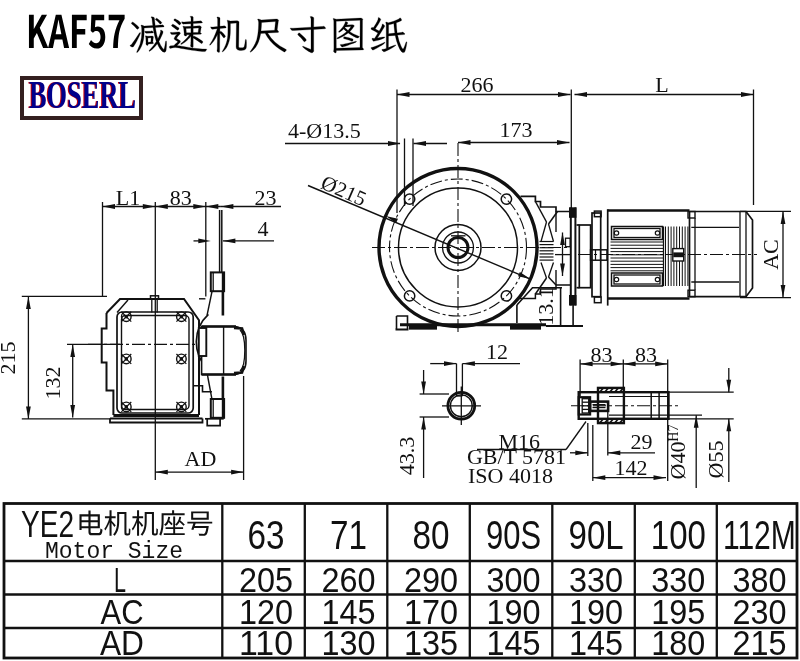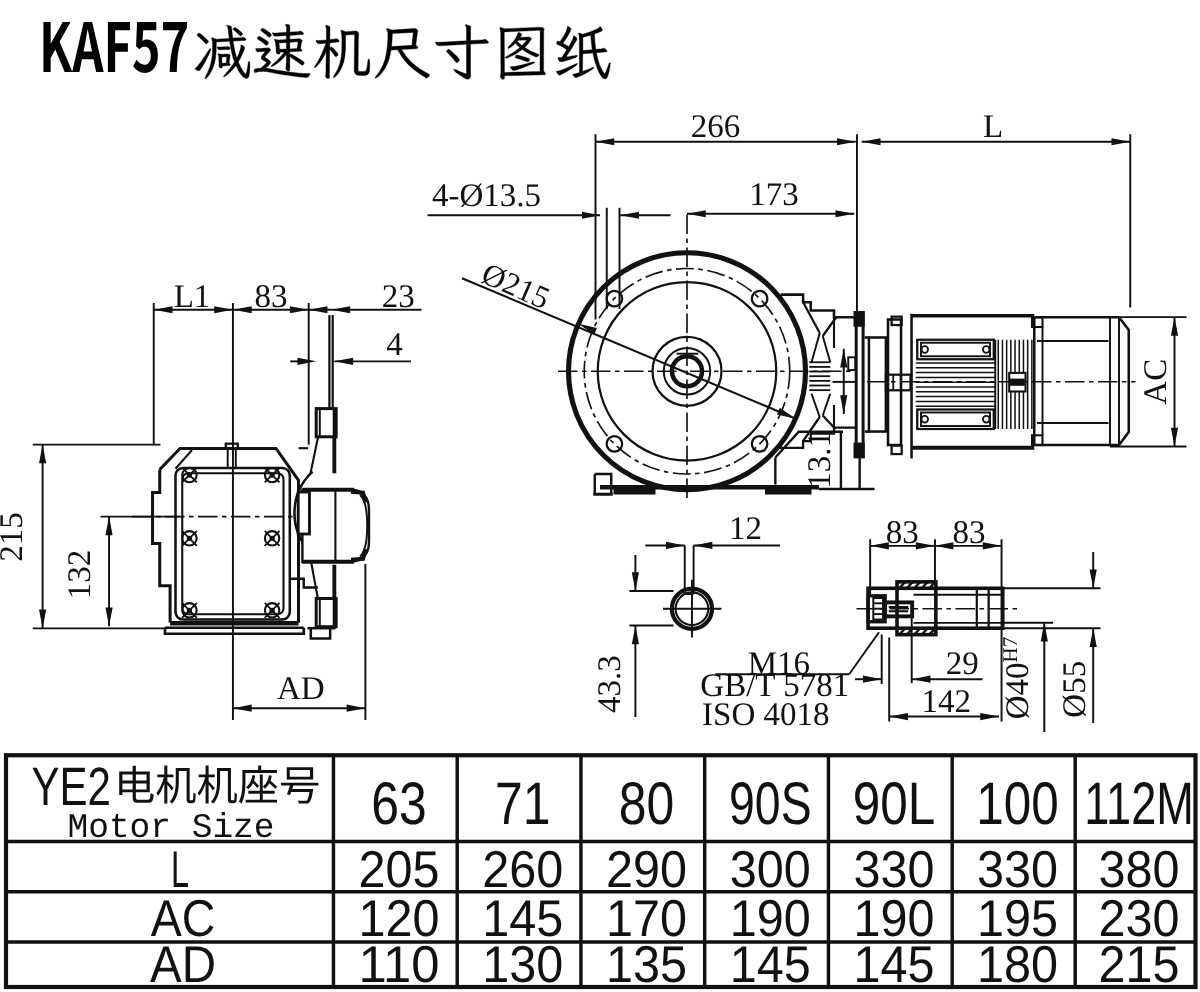--- a/index.html
+++ b/index.html
@@ -377,12 +377,15 @@
 <text x="732.4" y="654.5" font-family="Liberation Sans" font-size="34.5" fill="#111" textLength="54" lengthAdjust="spacingAndGlyphs">215</text>
 <text x="114.0" y="591.5" font-family="Liberation Sans" font-size="34.5" fill="#111" textLength="12" lengthAdjust="spacingAndGlyphs">L</text>
 <text x="100.5" y="624" font-family="Liberation Sans" font-size="34.5" fill="#111" textLength="43" lengthAdjust="spacingAndGlyphs">AC</text>
 <text x="100.0" y="654.5" font-family="Liberation Sans" font-size="34.5" fill="#111" textLength="44" lengthAdjust="spacingAndGlyphs">AD</text>
 <text x="21" y="536.5" font-family="Liberation Sans" font-size="36" fill="#111" textLength="53" lengthAdjust="spacingAndGlyphs">YE2</text>
 <g transform="translate(76,533.5) scale(1.019)">
         <path d="M12.2 -11.0V-7.1H5.5V-11.0ZM14.3 -11.0H21.3V-7.1H14.3ZM12.2 -12.9H5.5V-16.8H12.2ZM14.3 -12.9V-16.8H21.3V-12.9ZM3.4 -18.8V-3.5H5.5V-5.2H12.2V-2.3C12.2 0.9 13.1 1.7 16.1 1.7C16.8 1.7 21.4 1.7 22.1 1.7C25.0 1.7 25.6 0.3 26.0 -3.8C25.4 -4.0 24.5 -4.4 23.9 -4.8C23.8 -1.2 23.5 -0.4 22.0 -0.4C21.0 -0.4 17.1 -0.4 16.3 -0.4C14.6 -0.4 14.3 -0.7 14.3 -2.2V-5.2H23.4V-18.8H14.3V-22.6H12.2V-18.8Z M40.4 -21.1V-12.5C40.4 -8.3 40.1 -2.9 36.4 0.9C36.9 1.1 37.7 1.8 38.0 2.2C41.9 -1.8 42.4 -8.0 42.4 -12.5V-19.2H47.5V-1.8C47.5 0.5 47.7 1.0 48.1 1.4C48.5 1.7 49.1 1.9 49.7 1.9C50.0 1.9 50.6 1.9 51.0 1.9C51.6 1.9 52.1 1.8 52.5 1.5C52.9 1.2 53.1 0.8 53.2 0.0C53.3 -0.7 53.4 -2.7 53.4 -4.2C52.9 -4.4 52.3 -4.7 51.9 -5.1C51.9 -3.3 51.8 -1.8 51.8 -1.2C51.7 -0.6 51.7 -0.4 51.5 -0.2C51.4 -0.1 51.2 0.0 50.9 0.0C50.7 0.0 50.4 0.0 50.2 0.0C50.0 0.0 49.8 -0.1 49.7 -0.2C49.5 -0.3 49.5 -0.8 49.5 -1.7V-21.1ZM32.9 -22.7V-16.9H28.4V-15.0H32.6C31.6 -11.2 29.7 -7.0 27.8 -4.7C28.1 -4.2 28.6 -3.4 28.8 -2.9C30.3 -4.8 31.8 -7.8 32.9 -11.0V2.1H34.9V-10.3C35.9 -8.9 37.2 -7.2 37.7 -6.3L39.0 -8.0C38.4 -8.7 35.8 -11.6 34.9 -12.5V-15.0H38.9V-16.9H34.9V-22.7Z M67.4 -21.1V-12.5C67.4 -8.3 67.1 -2.9 63.4 0.9C63.9 1.1 64.7 1.8 65.0 2.2C68.8 -1.8 69.4 -8.0 69.4 -12.5V-19.2H74.5V-1.8C74.5 0.5 74.7 1.0 75.1 1.4C75.5 1.7 76.1 1.9 76.7 1.9C77.0 1.9 77.6 1.9 78.0 1.9C78.6 1.9 79.1 1.8 79.5 1.5C79.9 1.2 80.1 0.8 80.2 0.0C80.3 -0.7 80.4 -2.7 80.4 -4.2C79.9 -4.4 79.3 -4.7 78.9 -5.1C78.9 -3.3 78.8 -1.8 78.8 -1.2C78.7 -0.6 78.7 -0.4 78.5 -0.2C78.4 -0.1 78.2 0.0 77.9 0.0C77.7 0.0 77.4 0.0 77.2 0.0C77.0 0.0 76.8 -0.1 76.7 -0.2C76.5 -0.3 76.5 -0.8 76.5 -1.7V-21.1ZM59.9 -22.7V-16.9H55.4V-15.0H59.6C58.6 -11.2 56.7 -7.0 54.8 -4.7C55.1 -4.2 55.6 -3.4 55.8 -2.9C57.3 -4.8 58.8 -7.8 59.9 -11.0V2.1H61.9V-10.3C62.9 -8.9 64.2 -7.2 64.7 -6.3L66.0 -8.0C65.4 -8.7 62.8 -11.6 61.9 -12.5V-15.0H65.9V-16.9H61.9V-22.7Z M101.4 -16.4C100.8 -13.1 99.5 -10.5 97.3 -8.9V-16.8H95.4V-6.2H87.9V-4.3H95.4V-0.3H86.1V1.5H106.7V-0.3H97.3V-4.3H105.1V-6.2H97.3V-8.8C97.8 -8.5 98.5 -7.9 98.7 -7.6C99.9 -8.6 100.9 -9.7 101.6 -11.2C103.1 -9.9 104.6 -8.4 105.5 -7.5L106.8 -8.8C105.8 -9.9 104.0 -11.5 102.4 -12.8C102.7 -13.9 103.0 -15.0 103.2 -16.1ZM90.5 -16.4C90.0 -12.9 88.7 -10.2 86.4 -8.5C86.9 -8.2 87.6 -7.6 87.9 -7.3C89.2 -8.3 90.2 -9.6 90.9 -11.1C92.0 -10.0 93.1 -8.9 93.7 -8.0L94.9 -9.4C94.2 -10.3 92.8 -11.7 91.6 -12.8C91.9 -13.8 92.2 -15.0 92.4 -16.2ZM84.0 -19.8V-12.3C84.0 -8.4 83.8 -2.9 81.7 0.9C82.2 1.2 83.1 1.7 83.5 2.1C85.7 -2.1 86.0 -8.2 86.0 -12.3V-17.9H106.6V-19.8H96.3V-22.7H94.3V-19.8Z M115.0 -19.8H128.2V-15.4H115.0ZM113.0 -21.6V-13.6H130.3V-21.6ZM109.3 -11.5V-9.7H115.2C114.5 -7.7 113.7 -5.4 113.1 -3.9L115.2 -3.5L115.9 -5.4H127.9C127.4 -2.1 126.8 -0.5 126.1 0.1C125.8 0.3 125.4 0.4 124.8 0.4C124.0 0.4 122.1 0.3 120.2 0.1C120.6 0.7 120.8 1.5 120.9 2.1C122.7 2.2 124.6 2.2 125.5 2.2C126.5 2.1 127.2 2.0 127.8 1.4C128.8 0.5 129.5 -1.6 130.2 -6.3C130.2 -6.6 130.3 -7.3 130.3 -7.3H116.6L117.4 -9.7H133.7V-11.5Z" fill="#111"></path>
       </g>
 <text x="114" y="558" font-family="Liberation Mono" font-size="23" text-anchor="middle" fill="#111">Motor Size</text>
 </svg>
+<div class="logo">
+      <span>BOSERL</span>
+    </div>
 </div>
 </body></html>

